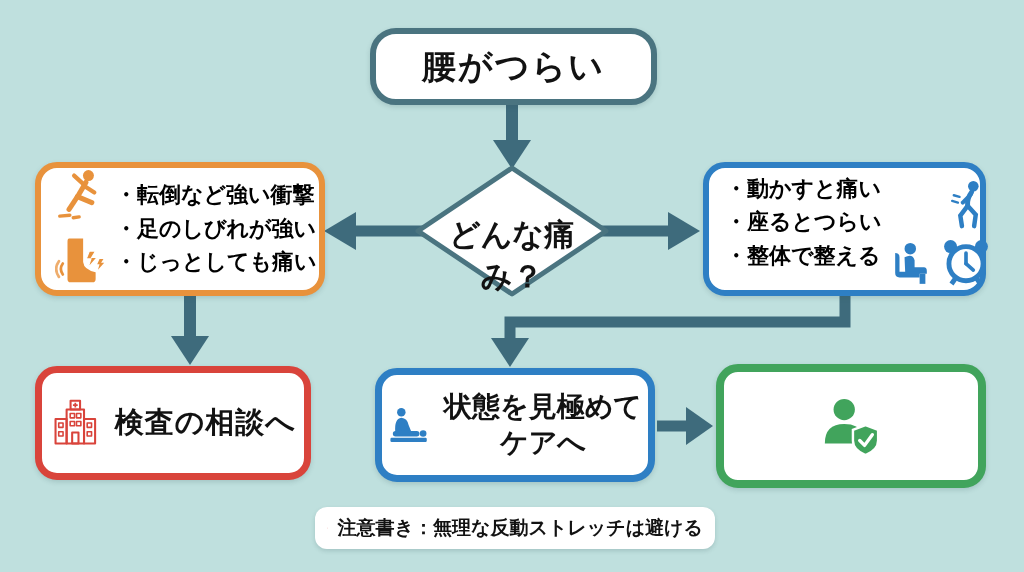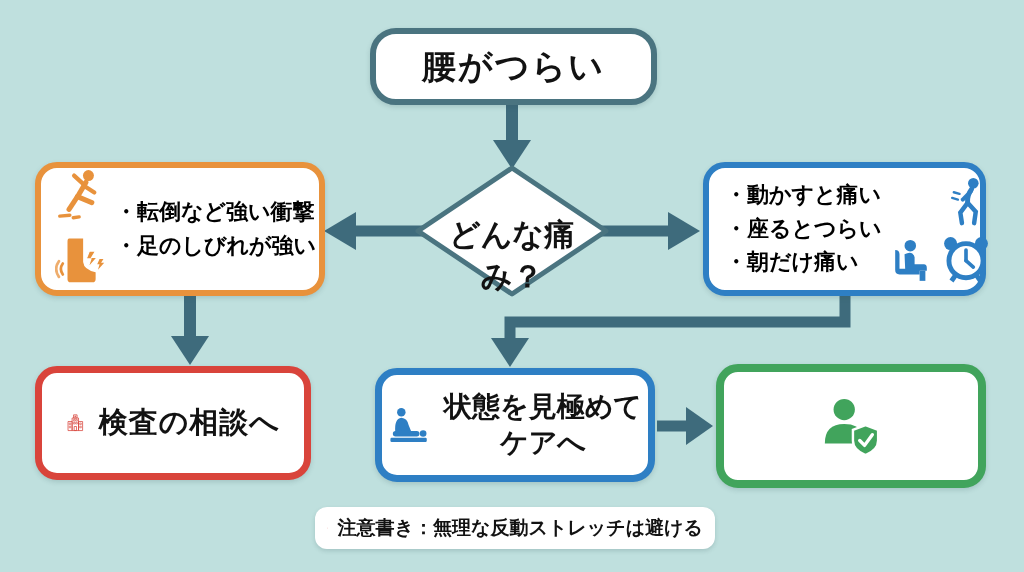--- a/index.html
+++ b/index.html
@@ -7,28 +7,28 @@
   .canvas{position:relative;width:1024px;height:572px;background:#bfe0de;overflow:hidden;}
   .box{position:absolute;background:#fff;border-radius:22px;box-shadow:0 2px 5px rgba(40,70,80,.18);box-sizing:border-box;}
   .flow-text{font-weight:bold;color:#121212;}
   
   .start-box{left:370px;top:28px;width:287px;height:77px;border:6px solid #4a7480;border-radius:26px;display:flex;align-items:center;justify-content:center;}
   .start-box span{font-size:34px;font-weight:bold;letter-spacing:2px;}
   
   .decision-label{position:absolute;left:418px;top:214px;width:188px;text-align:center;font-size:31px;font-weight:bold;}
   
   .injury-box{left:35px;top:162px;width:290px;height:134px;border:6px solid #e8923c;display:flex;align-items:center;padding:8px 10px 8px 12px;gap:8px;}
-  .move-box{left:703px;top:162px;width:283px;height:134px;border:6px solid #2e7fc4;display:flex;align-items:center;padding:8px 8px 8px 16px;gap:6px;}
+  .move-box{left:703px;top:162px;width:283px;height:134px;border:6px solid #2e7fc4;display:flex;align-items:flex-start;padding:8px 8px 8px 16px;gap:6px;}
   .bullet-list{display:flex;flex-direction:column;justify-content:center;gap:7px;}
   .bullet-item{font-size:22px;font-weight:bold;white-space:nowrap;line-height:1.2;}
   .icon-col{display:flex;flex-direction:column;align-items:center;gap:10px;}
   .icon-cluster{display:flex;flex-direction:column;align-items:center;gap:2px;}
   .icon-cluster .row{display:flex;align-items:flex-end;gap:6px;}
   
-  .exam-box{left:35px;top:366px;width:276px;height:114px;border:7px solid #d9443b;display:flex;align-items:center;justify-content:center;gap:14px;padding:0 24px;}
+  .exam-box{left:35px;top:366px;width:276px;height:114px;border:7px solid #d9443b;display:flex;align-items:center;justify-content:center;gap:14px;padding:0 8px;}
   .exam-box .lbl{font-size:29px;font-weight:bold;letter-spacing:1px;white-space:nowrap;}
   .care-box{left:375px;top:368px;width:280px;height:114px;border:7px solid #2e7fc4;display:flex;align-items:center;justify-content:center;gap:10px;padding:0 6px;}
   .care-box .lines{text-align:center;font-size:28px;font-weight:bold;line-height:1.3;white-space:nowrap;}
   .seitai-box{left:716px;top:364px;width:270px;height:124px;border:8px solid #41a45c;display:flex;align-items:center;justify-content:center;gap:10px;padding:0 6px;}
   .seitai-box .lines{text-align:center;font-size:26px;font-weight:bold;line-height:1.22;white-space:nowrap;}
   
   .note-pill{position:absolute;left:315px;top:507px;width:400px;height:42px;background:#fff;border-radius:12px;box-shadow:0 2px 4px rgba(40,70,80,.18);display:flex;align-items:center;gap:10px;padding:0 12px;box-sizing:border-box;}
   .note-pill .txt{font-size:19px;font-weight:bold;white-space:nowrap;}
   svg{display:block;}
   .overlay{position:absolute;left:0;top:0;}
@@ -80,28 +80,29 @@
         <path d="M18 2 H36 V32 Q37 42 52 45 L52 54 Q52 58 48 58 H20 Q16 58 16 54 V6 Q16 2 18 2 Z" fill="#e8923c"></path>
         <path d="M10 34 q-5 7 0 14" stroke="#e8923c" stroke-width="3.5" fill="none" stroke-linecap="round"></path>
         <path d="M5 31 q-7 10 0 20" stroke="#e8923c" stroke-width="3.5" fill="none" stroke-linecap="round" opacity="0.75"></path>
         <polygon points="44,18 52,18 47,26 54,26 42,40 46,28 40,28" fill="#e8923c" stroke="#fff" stroke-width="1.5"></polygon>
         <polygon points="57,28 62,28 59,33 63,33 55,42 57,35 54,35" fill="#e8923c"></polygon>
       </svg>
     </div>
     <div class="bullet-list">
       <div class="bullet-item"><span>・</span><span>転倒など強い衝撃</span></div>
       <div class="bullet-item"><span>・</span><span>足のしびれが強い</span></div>
+      <div class="bullet-item"><span>・</span><span>じっとしても痛い</span></div>
     </div>
   </div>
 
   <div class="box move-box">
     <div class="bullet-list">
       <div class="bullet-item"><span>・</span><span>動かすと痛い</span></div>
       <div class="bullet-item"><span>・</span><span>座るとつらい</span></div>
-      <div class="bullet-item"><span>・</span><span>朝だけ痛い</span></div>
+      <div class="bullet-item"><span>・</span><span>整体で整える</span></div>
     </div>
     <div class="icon-cluster">
       <svg width="52" height="58" viewBox="0 0 64 64" style="align-self:flex-end">
         <g stroke="#2e7fc4" fill="none" stroke-width="6" stroke-linecap="round">
           <circle cx="41" cy="9" r="6.5" fill="#2e7fc4" stroke="none"></circle>
           <path d="M39 16 Q33 24 34 33"></path>
           <path d="M38 19 L28 29" stroke-width="5"></path>
           <path d="M34 33 L44 44 L42 58" stroke-width="5.5"></path>
           <path d="M34 33 L25 45 L27 58" stroke-width="5.5"></path>
           <path d="M17 20 l7 2" stroke-width="3"></path>

